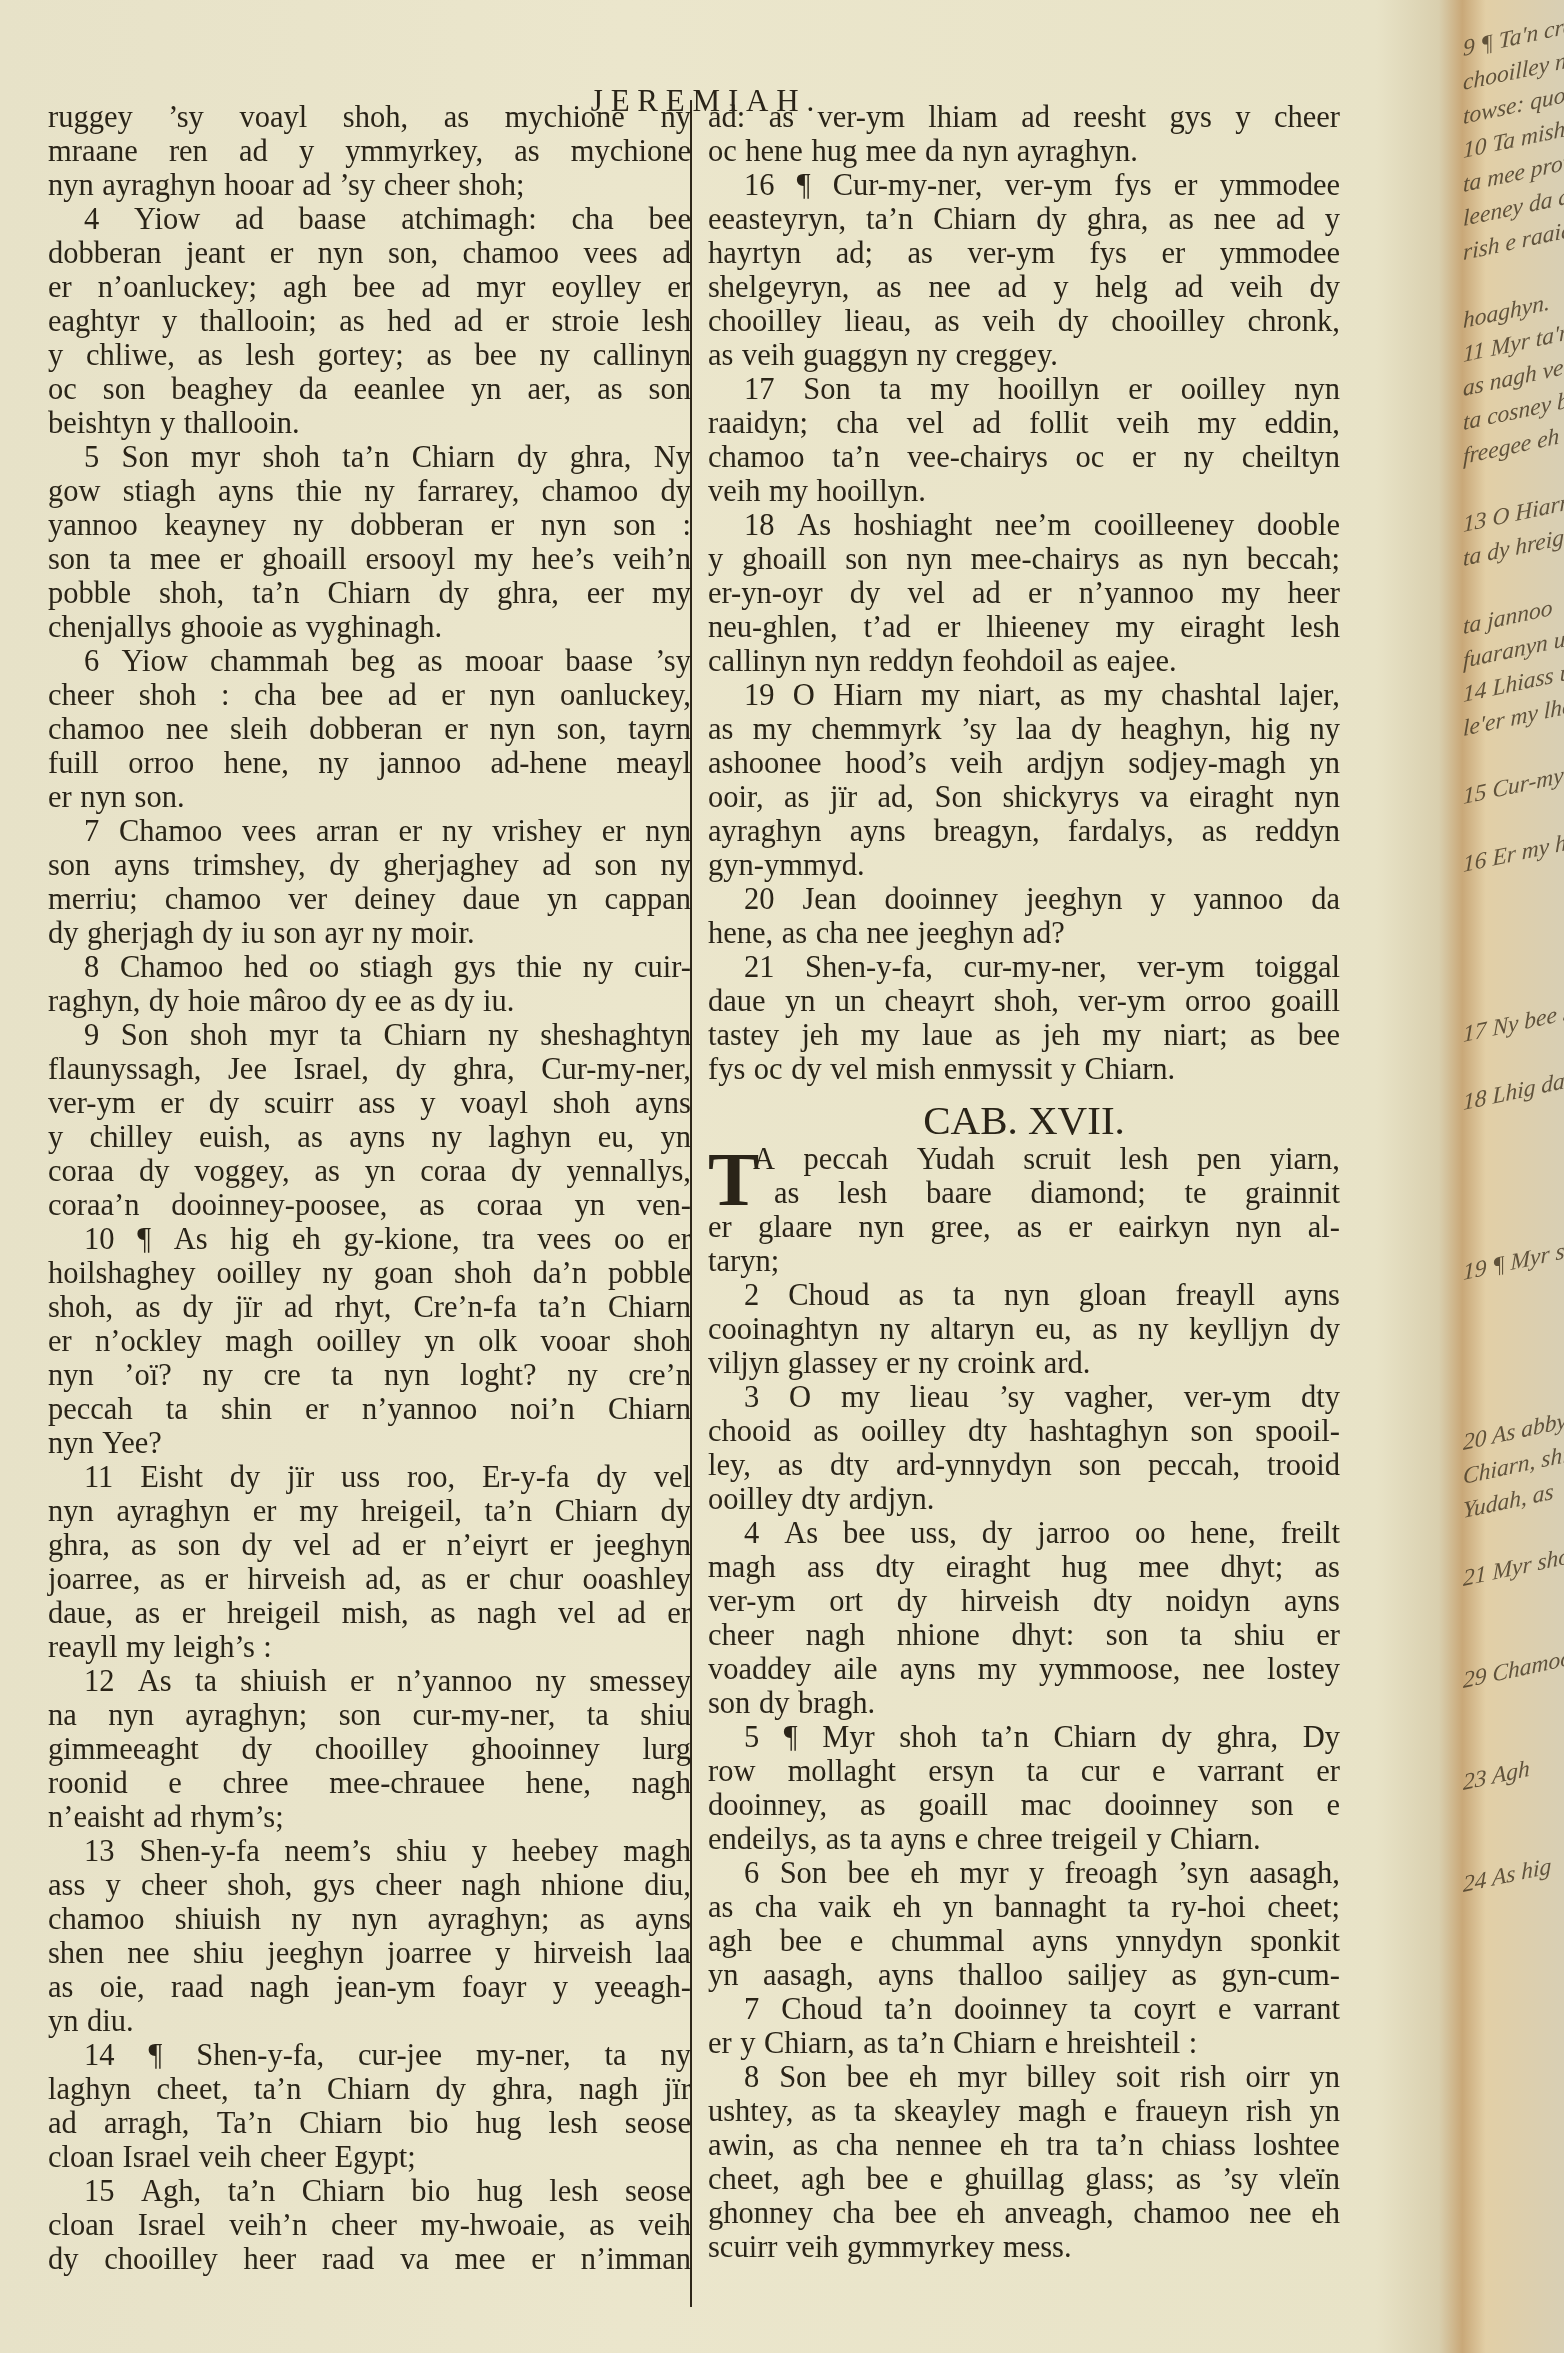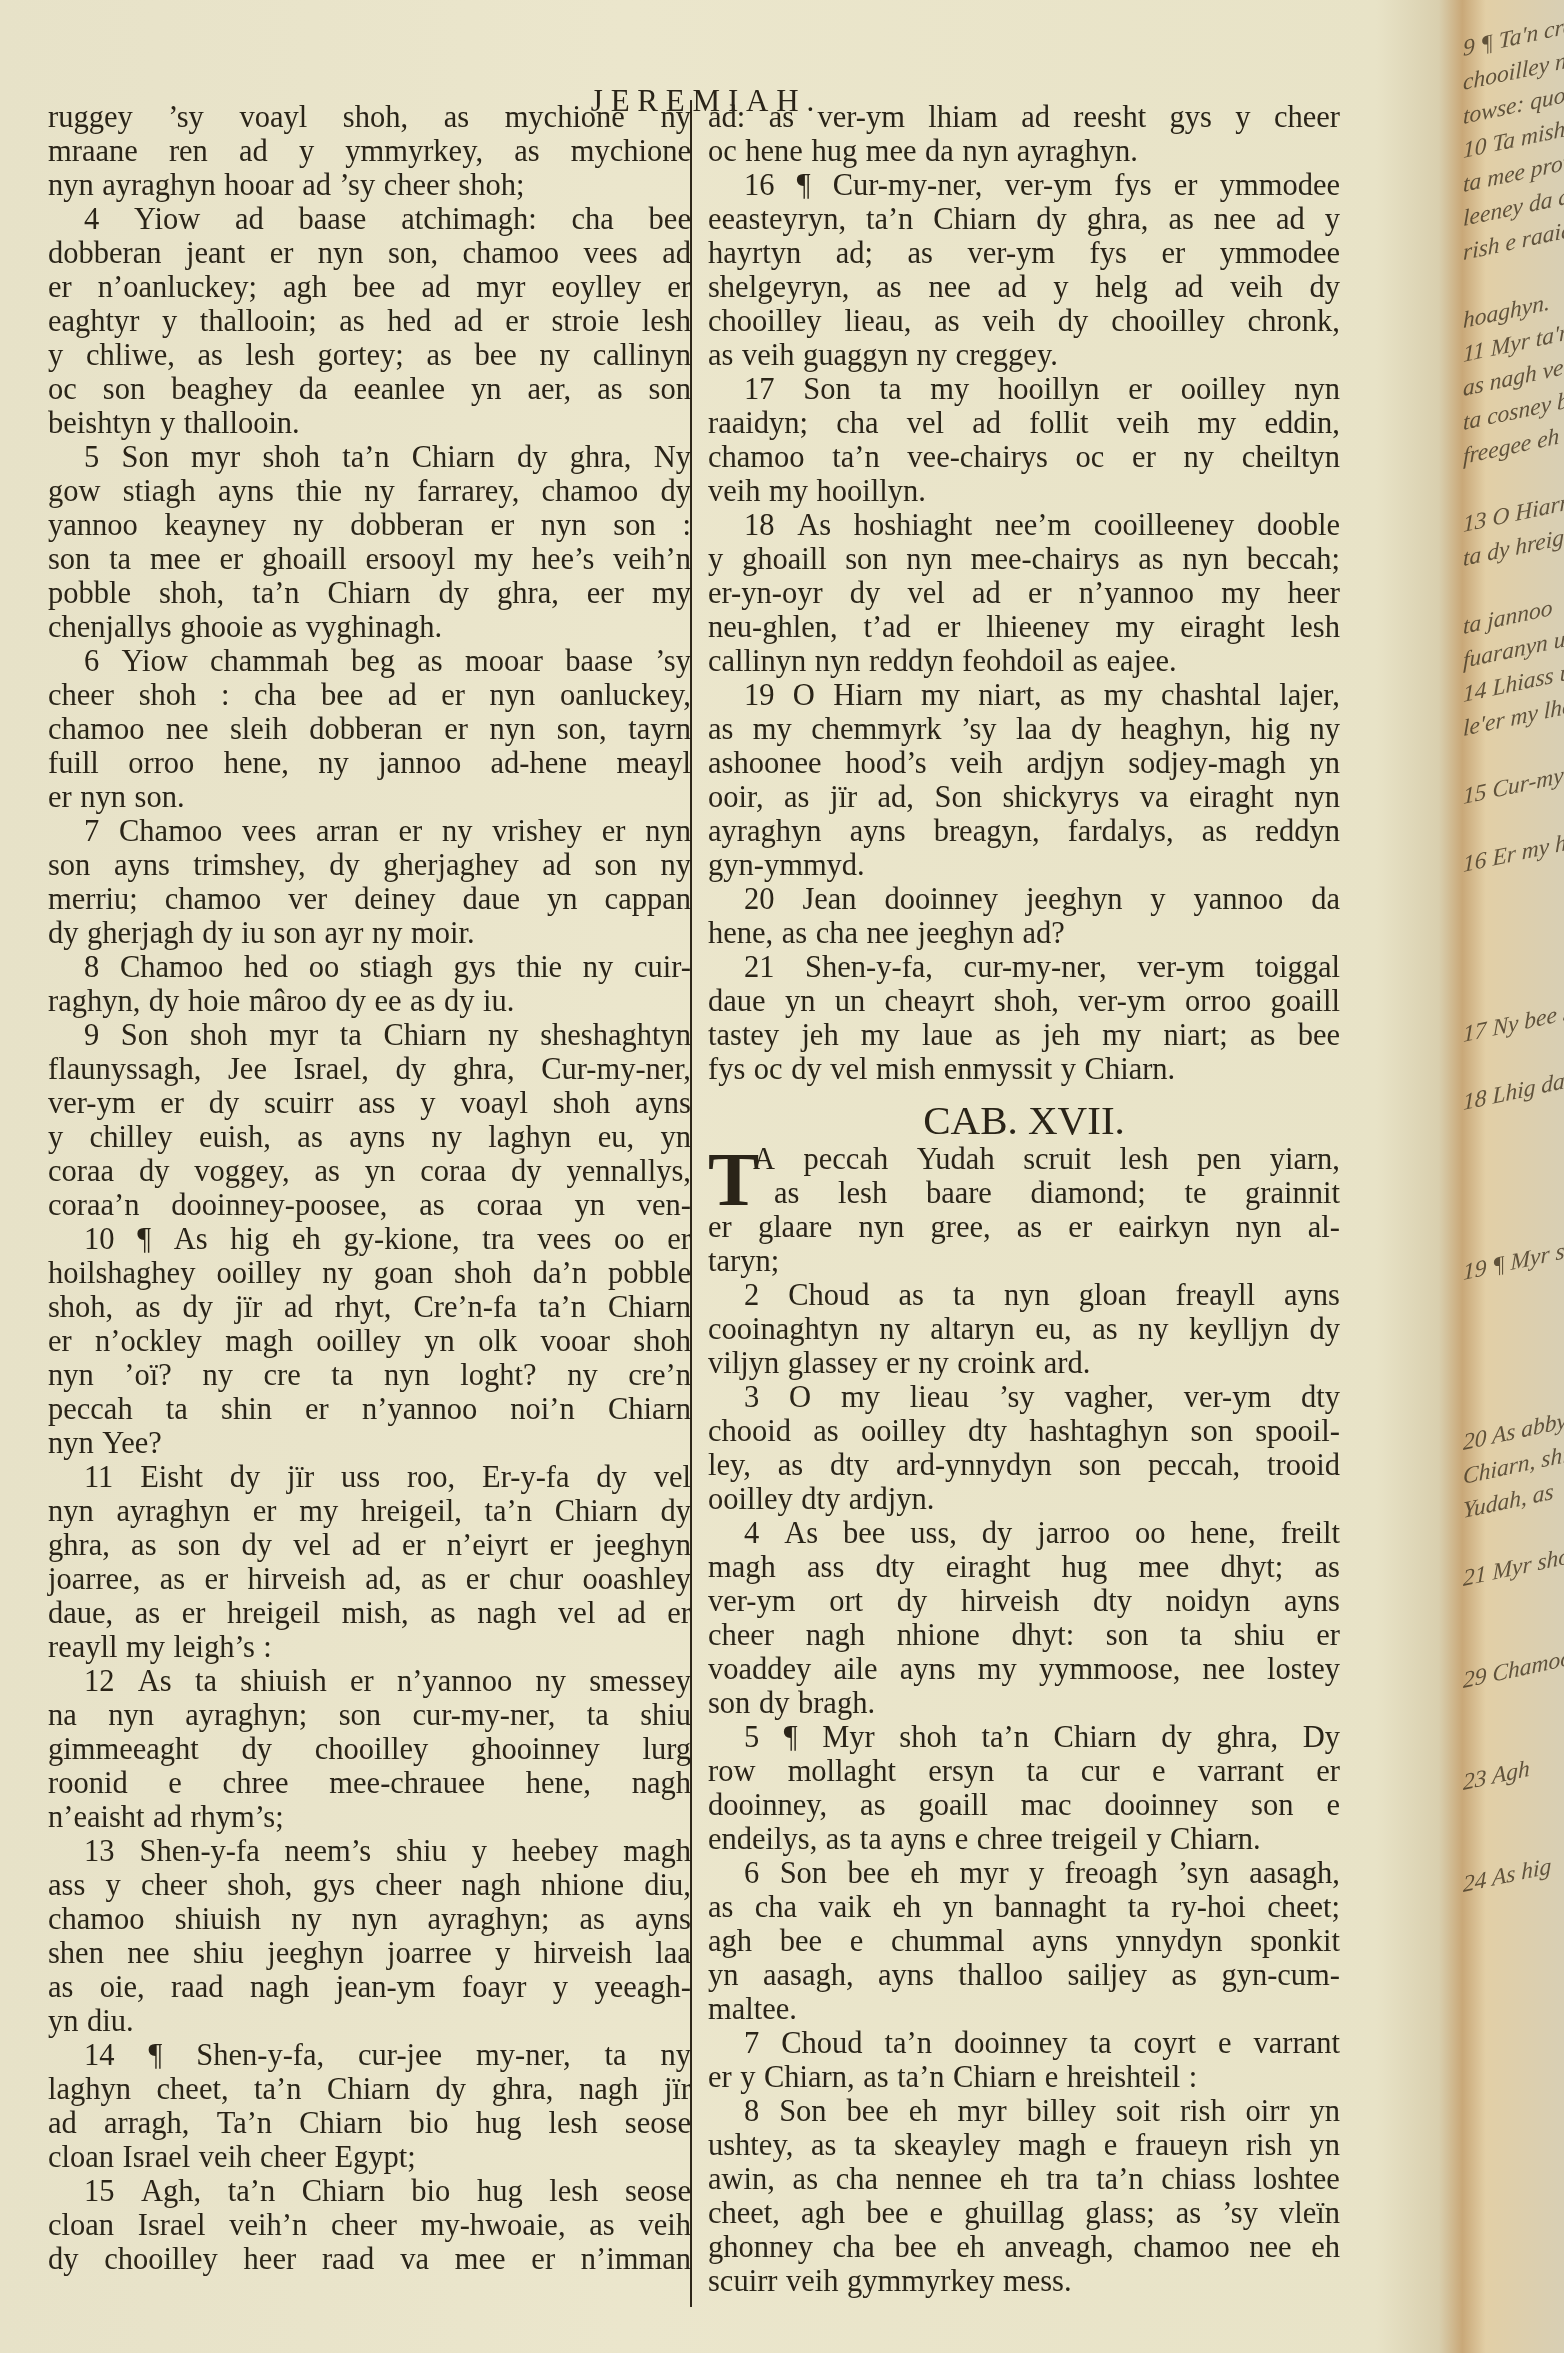--- a/index.html
+++ b/index.html
@@ -1144,23 +1144,20 @@
       </div>
       <div class="line">
         <span class="w">yn</span>
         <span class="w">aasagh,</span>
         <span class="w">ayns</span>
         <span class="w">thalloo</span>
         <span class="w">sailjey</span>
         <span class="w">as</span>
         <span class="w">gyn-cum-</span>
       </div>
-      <div class="line last">
-        <span class="w">maltee.</span>
-      </div>
       <div class="line indent">
         <span class="w">7</span>
         <span class="w">Choud</span>
         <span class="w">ta’n</span>
         <span class="w">dooinney</span>
         <span class="w">ta</span>
         <span class="w">coyrt</span>
         <span class="w">e</span>
         <span class="w">varrant</span>
       </div>

